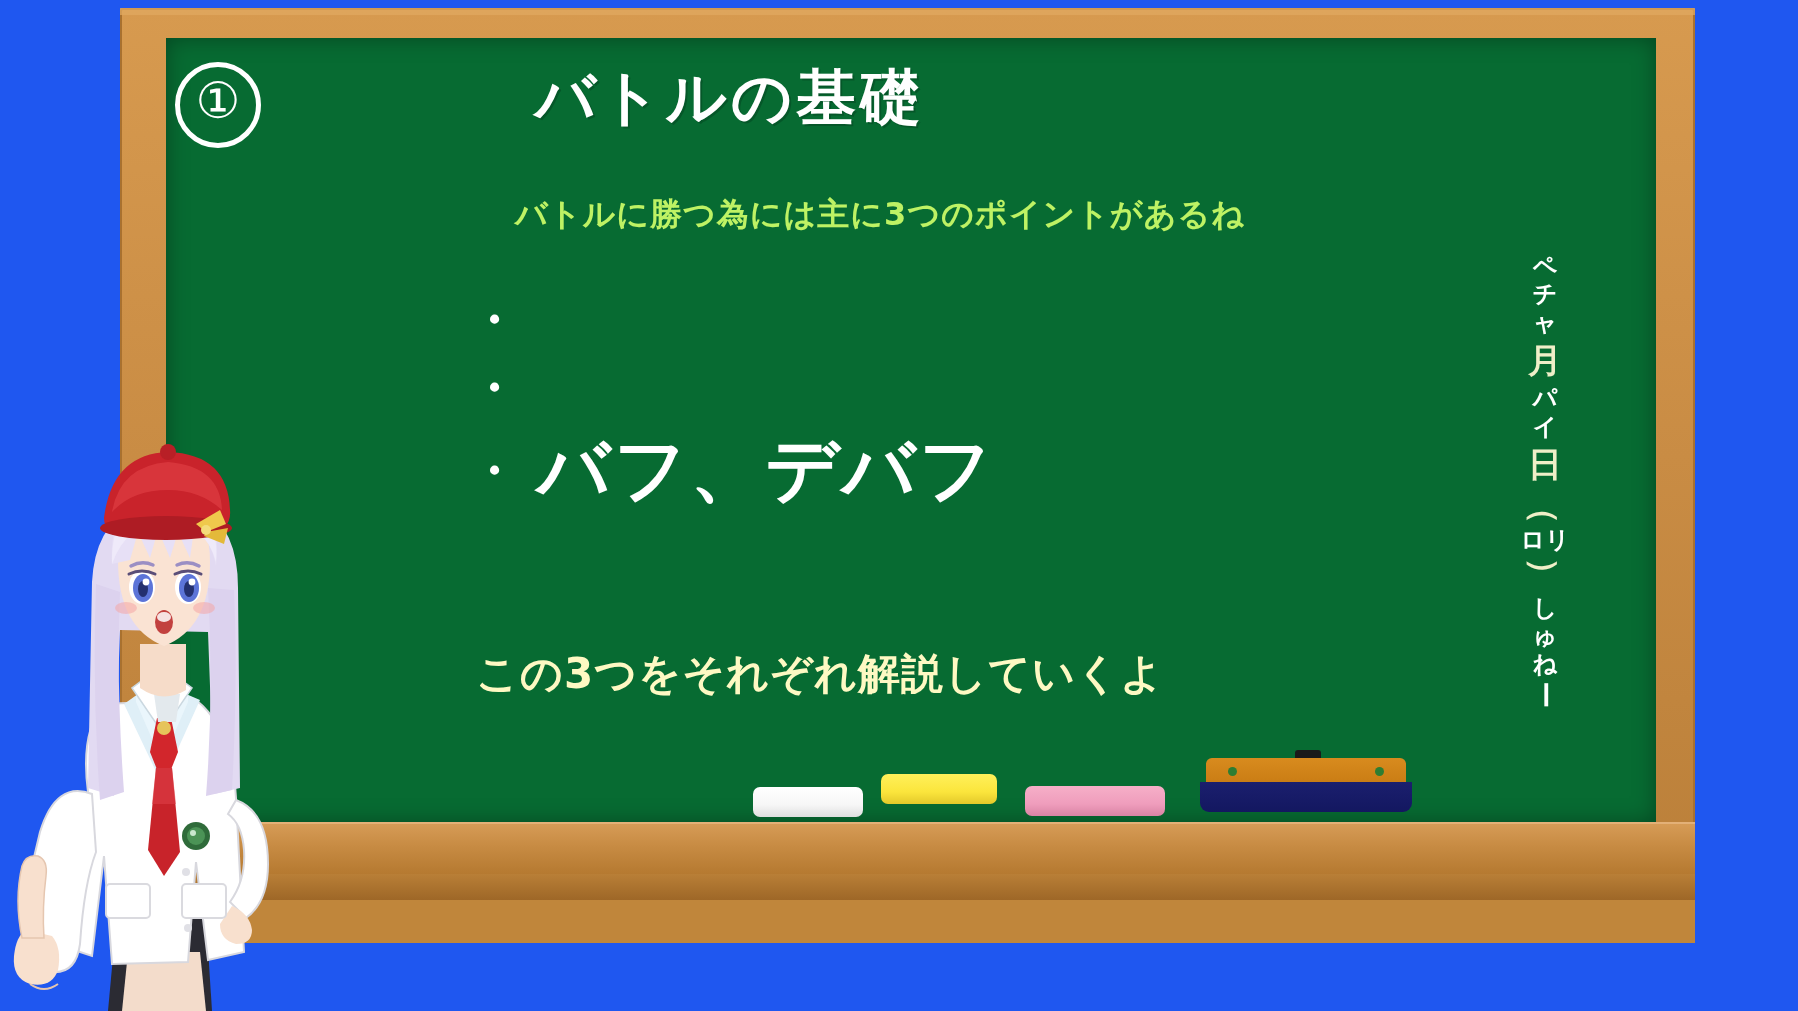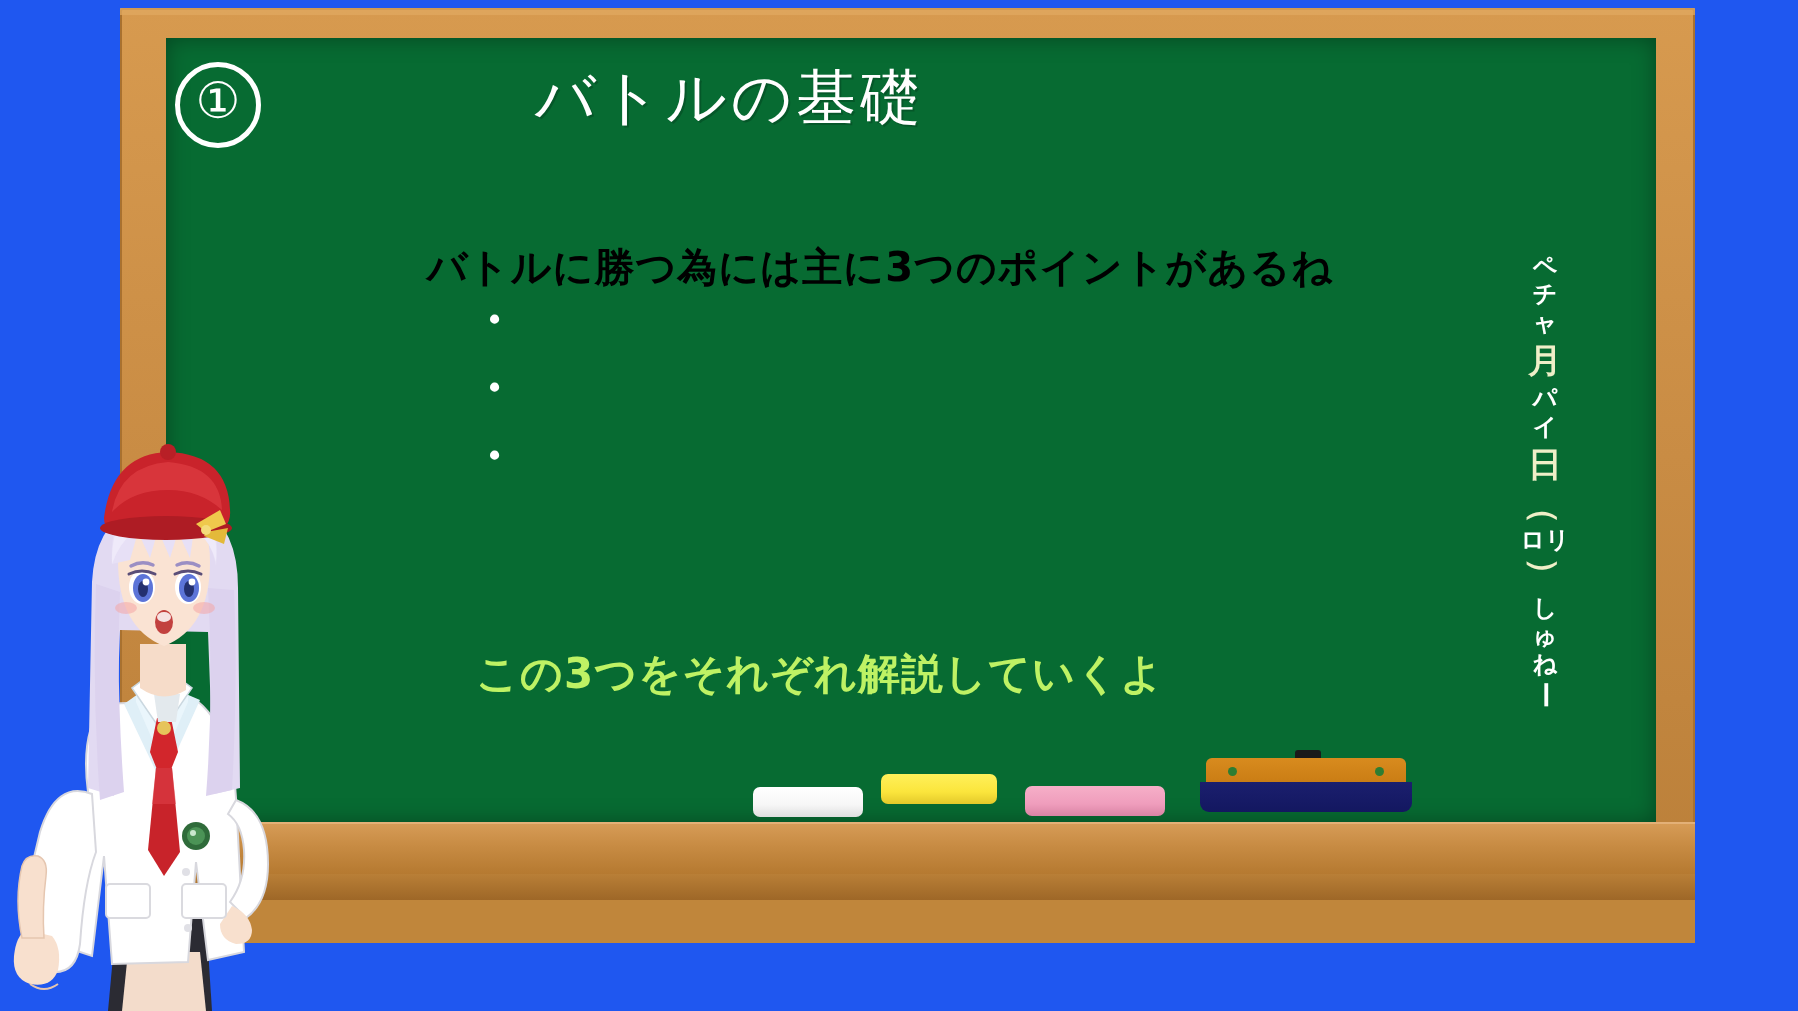--- a/index.html
+++ b/index.html
@@ -69,44 +69,44 @@
   
   .circled-no{
     position:absolute;left:175px;top:62px;
     width:76px;height:76px;border:5px solid #FFFFFF;border-radius:50%;
     color:#FFFFFF;font-size:50px;line-height:68px;text-align:center;
     font-weight:400;
   }
   .title{
     position:absolute;left:0;top:58px;width:1459px;
     text-align:center;color:#FFFFFF;
-    font-size:60px;font-weight:400;letter-spacing:4px;
+    font-size:60px;font-weight:700;letter-spacing:4px;
     text-shadow:2px 2px 0 rgba(0,0,0,.18);
   }
   .subtitle{
     position:absolute;left:0;top:193px;width:1760px;
-    text-align:center;color:#000000;
-    font-size:40px;font-weight:700;letter-spacing:1px;margin-top:47px;
+    text-align:center;color:#bef264;
+    font-size:32px;font-weight:700;letter-spacing:1px;
   }
   .bullets{
     position:absolute;left:470px;top:295px;width:900px;
     color:#FFFFFF;
   }
   .bullet{
     display:flex;align-items:center;
     font-size:72px;font-weight:700;
     margin-bottom:20px;letter-spacing:3px;
     line-height:1.08;
   }
   .bullet .dot{
     font-size:48px;margin-right:16px;line-height:1;
   }
   .closing{
     position:absolute;left:0;top:646px;width:1640px;
-    text-align:center;color:#bef264;
+    text-align:center;color:#fef9c3;
     font-size:42px;font-weight:700;letter-spacing:1px;
   }
 
   
   .vnote{
     position:absolute;left:1490px;top:252px;
     width:110px;
     display:flex;flex-direction:column;align-items:center;
     color:#FFFFFF;font-size:27px;font-weight:700;line-height:1.02;
   }
@@ -139,20 +139,21 @@
 
   <div class="bullets">
     <div class="bullet">
       <span class="dot">・</span>
     </div>
     <div class="bullet">
       <span class="dot">・</span>
     </div>
     <div class="bullet">
       <span class="dot">・</span>
+      <span>バフ、デバフ</span>
     </div>
   </div>
 
   <div class="closing">この3つをそれぞれ解説していくよ</div>
 
   <div class="vnote">
     <span class="ch small">ペ</span>
     <span class="ch small">チ</span>
     <span class="ch small">ャ</span>
     <span class="ch kanji">月</span>

